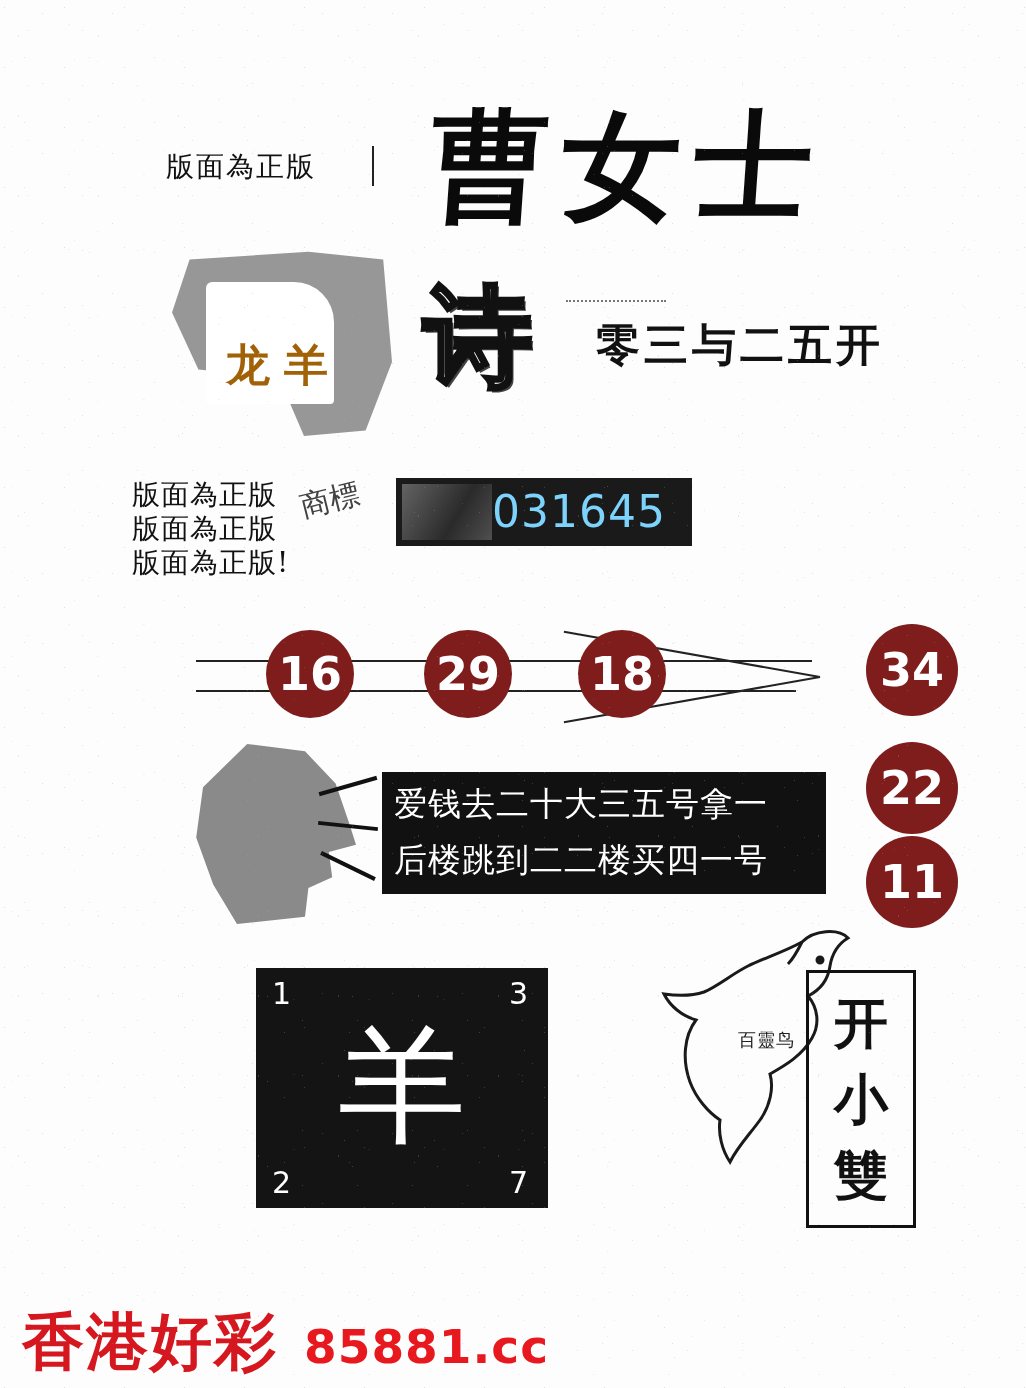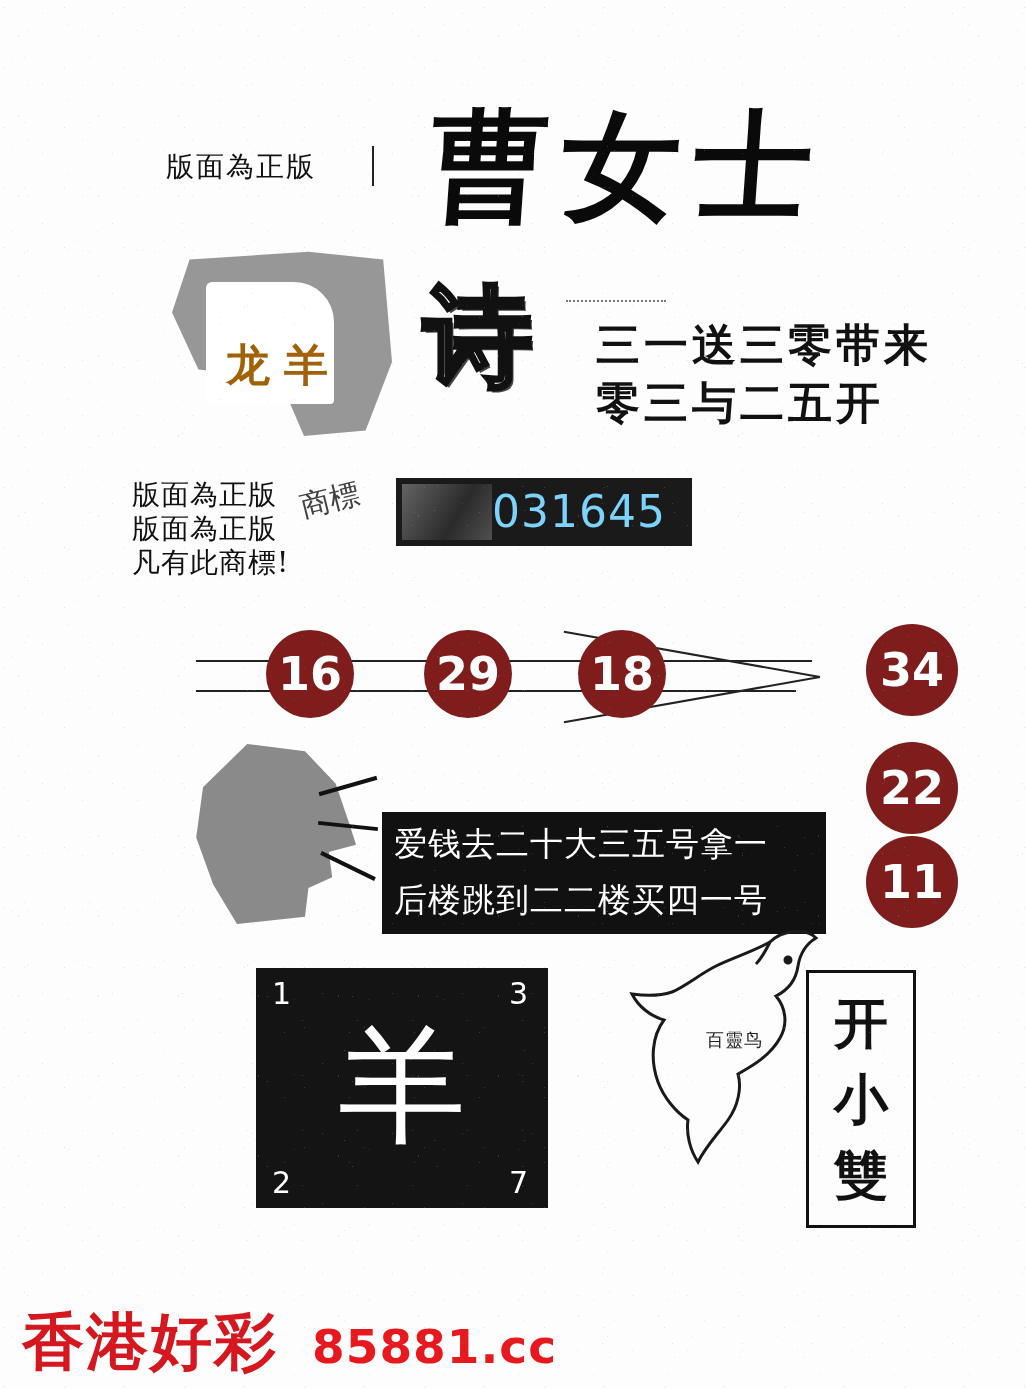--- a/index.html
+++ b/index.html
@@ -279,21 +279,21 @@
     background: #111;
     left: 0;
   }
   .shout-arrows i:nth-child(1) { top: 6px;  transform: rotate(-16deg); }
   .shout-arrows i:nth-child(2) { top: 46px; transform: rotate(6deg); }
   .shout-arrows i:nth-child(3) { top: 86px; transform: rotate(26deg); }
 
   .quote-box {
     position: absolute;
     left: 382px;
-    top: 812px;
+    top: 772px;
     width: 444px;
     height: 122px;
     background: #111;
     color: #fff;
     font-family: "DejaVu Serif", serif;
     font-size: 33px;
     line-height: 56px;
     letter-spacing: 1px;
     padding: 4px 10px 16px 12px;
     box-sizing: border-box;
@@ -327,21 +327,21 @@
     color: #fff;
   }
   .zodiac-card .tl { left: 16px;  top: 8px; }
   .zodiac-card .tr { right: 20px; top: 8px; }
   .zodiac-card .bl { left: 16px;  bottom: 8px; }
   .zodiac-card .br { right: 20px; bottom: 8px; }
 
   
   .dove {
     position: absolute;
-    left: 620px;
+    left: 652px;
     top: 924px;
     width: 210px;
     height: 250px;
   }
   .dove svg { width: 100%; height: 100%; }
   .dove-label {
     position: absolute;
     left: 86px;
     top: 104px;
     font-family: "DejaVu Serif", serif;
@@ -369,21 +369,21 @@
     font-weight: bold;
   }
 
   
   .footer {
     position: absolute;
     left: 22px;
     top: 1300px;
     display: flex;
     align-items: baseline;
-    gap: 34px;
+    gap: 26px;
     white-space: nowrap;
   }
   .footer .brand {
     font-family: "DejaVu Serif", serif;
     font-size: 62px;
     font-weight: bold;
     color: #d51820;
     letter-spacing: 2px;
   }
   .footer .url {
@@ -408,28 +408,27 @@
     <div class="shape"></div>
     <div class="hole"></div>
     <div class="zodiac-pair">龙羊</div>
   </div>
 
   <div class="poem-dots"></div>
   <div class="poem-title">
     <span class="outline">诗</span>
   </div>
   <div class="poem-lines">
-    <div>三一送三零带来</div>
     <div>零三与二五开</div>
   </div>
 
   <div class="notice">
     <div>版面為正版</div>
     <div>版面為正版</div>
-    <div>凡有此商標!</div>
+    <div>版面為正版!</div>
   </div>
   <div class="notice-stamp">商標</div>
 
   <div class="serial-box">
     <div class="smudge"></div>
     <div class="serial-text">031645</div>
   </div>
 
   <div class="arrow-line"></div>
   <div class="arrow-line2"></div>

